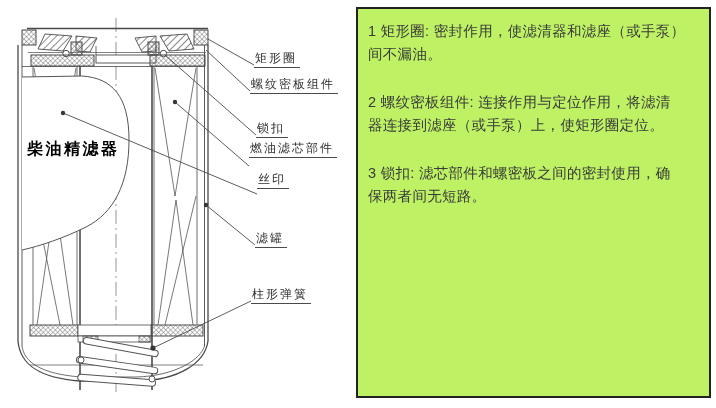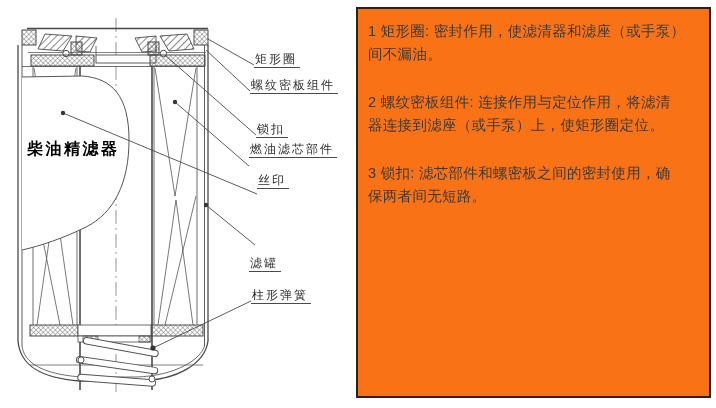--- a/index.html
+++ b/index.html
@@ -6,30 +6,30 @@
   html,body { background:#fff; }
   body {
     width:716px; height:408px; position:relative; overflow:hidden;
     font-family:"Liberation Sans","DejaVu Sans",sans-serif;
   }
   .diagram { position:absolute; left:0; top:0; width:356px; height:408px; }
   .diagram svg { position:absolute; left:0; top:0; }
   .callout {
     position:absolute; font-size:12px; line-height:1; letter-spacing:2px;
     color:#2e2e2e; white-space:nowrap;
-    border-bottom:1px solid #4a4a4a; padding:0 3px 2px 1px;
+    border-bottom:1px solid #4a4a4a; padding:0 3px 2px 1px;font-family:Liberation Mono, monospace;
   }
   .product-print {
     position:absolute; left:27px; top:139px;
     font-size:16px; letter-spacing:2.5px; font-weight:600; color:#000000;
     font-family:"Liberation Serif","DejaVu Serif",serif; white-space:nowrap;
   }
   .legend {
     position:absolute; left:356px; top:7px; width:355px; height:391px;
-    border:2px solid #222; background:#f97316;
+    border:2px solid #222; background:#bef264;
     padding:11px 8px 0 10px; overflow:hidden;
   }
   .legend p {
     font-size:14.5px; line-height:23px; letter-spacing:0.3px;
     color:#3a3a3a; margin:0 0 25px 0; white-space:pre-wrap;
   }
 </style>
 </head>
 <body>
 
@@ -144,21 +144,21 @@
     </g>
   </svg>
 
   <div class="product-print">柴油精滤器</div>
 
   <div class="callout" style="left:254px; top:53px;">矩形圈</div>
   <div class="callout" style="left:250px; top:79px;">螺纹密板组件</div>
   <div class="callout" style="left:256px; top:123px;">锁扣</div>
   <div class="callout" style="left:249px; top:143px;">燃油滤芯部件</div>
   <div class="callout" style="left:257px; top:174px;">丝印</div>
-  <div class="callout" style="left:249px; top:233px;margin-top:24px;">滤罐</div>
+  <div class="callout" style="left:255px; top:233px;">滤罐</div>
   <div class="callout" style="left:251px; top:289px;">柱形弹簧</div>
 </div>
 
 <div class="legend">
   <p>1 矩形圈: 密封作用，使滤清器和滤座（或手泵）
 间不漏油。</p>
   <p>2 螺纹密板组件: 连接作用与定位作用，将滤清
 器连接到滤座（或手泵）上，使矩形圈定位。</p>
   <p>3 锁扣: 滤芯部件和螺密板之间的密封使用，确
 保两者间无短路。</p>

